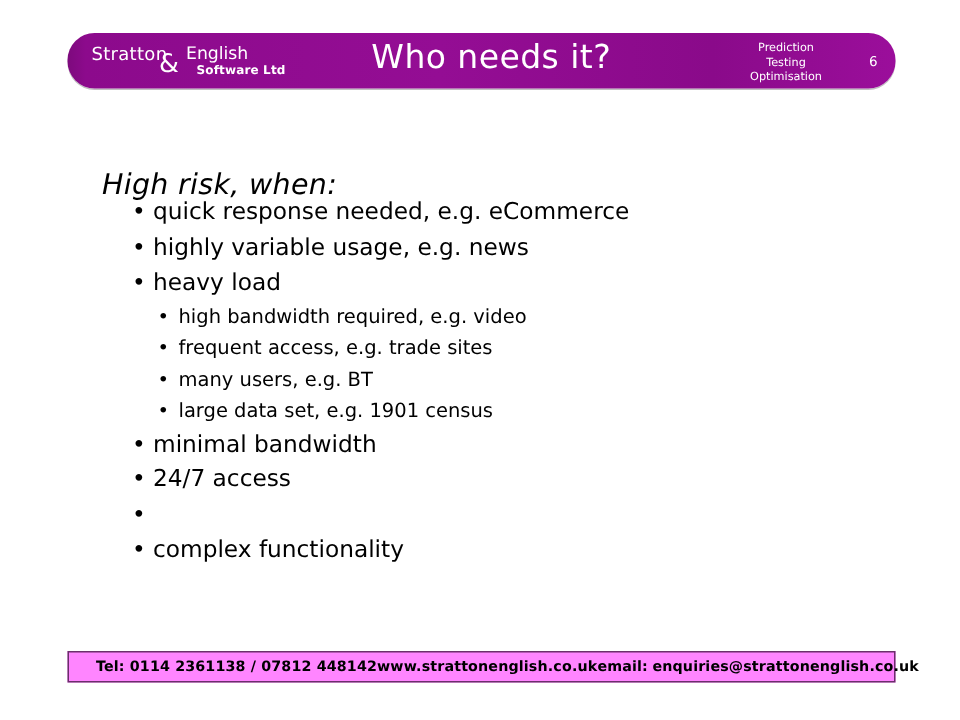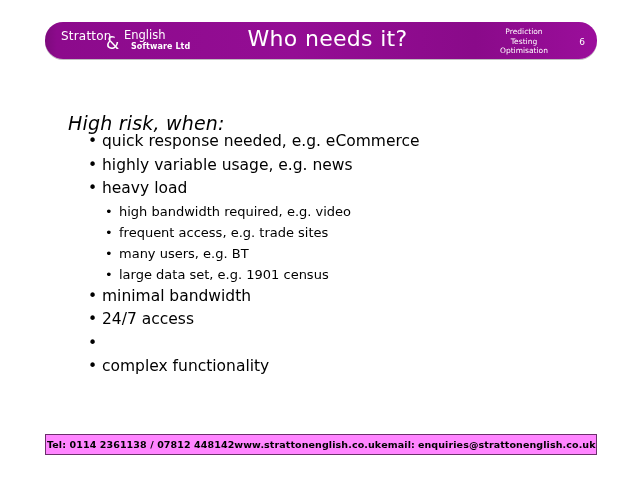--- a/index.html
+++ b/index.html
@@ -177,21 +177,21 @@
     background: #ff85ff;
     border: 1px solid #6b2f6b;
     box-sizing: border-box;
   }
   .footer-inner {
     position: absolute;
     inset: 0;
     display: flex;
     align-items: center;
     justify-content: space-between;
-    padding: 0 8px 0 1px;
+    padding: 0 8px 0 18px;
     font-size: 9.5px;
     font-weight: bold;
     color: #000000;
     letter-spacing: 0.1px;
     white-space: nowrap;
   }
   .footer-seg { display: inline-block; }
   .footer-email-label { margin-right: 3px; }
 </style>
 </head>

